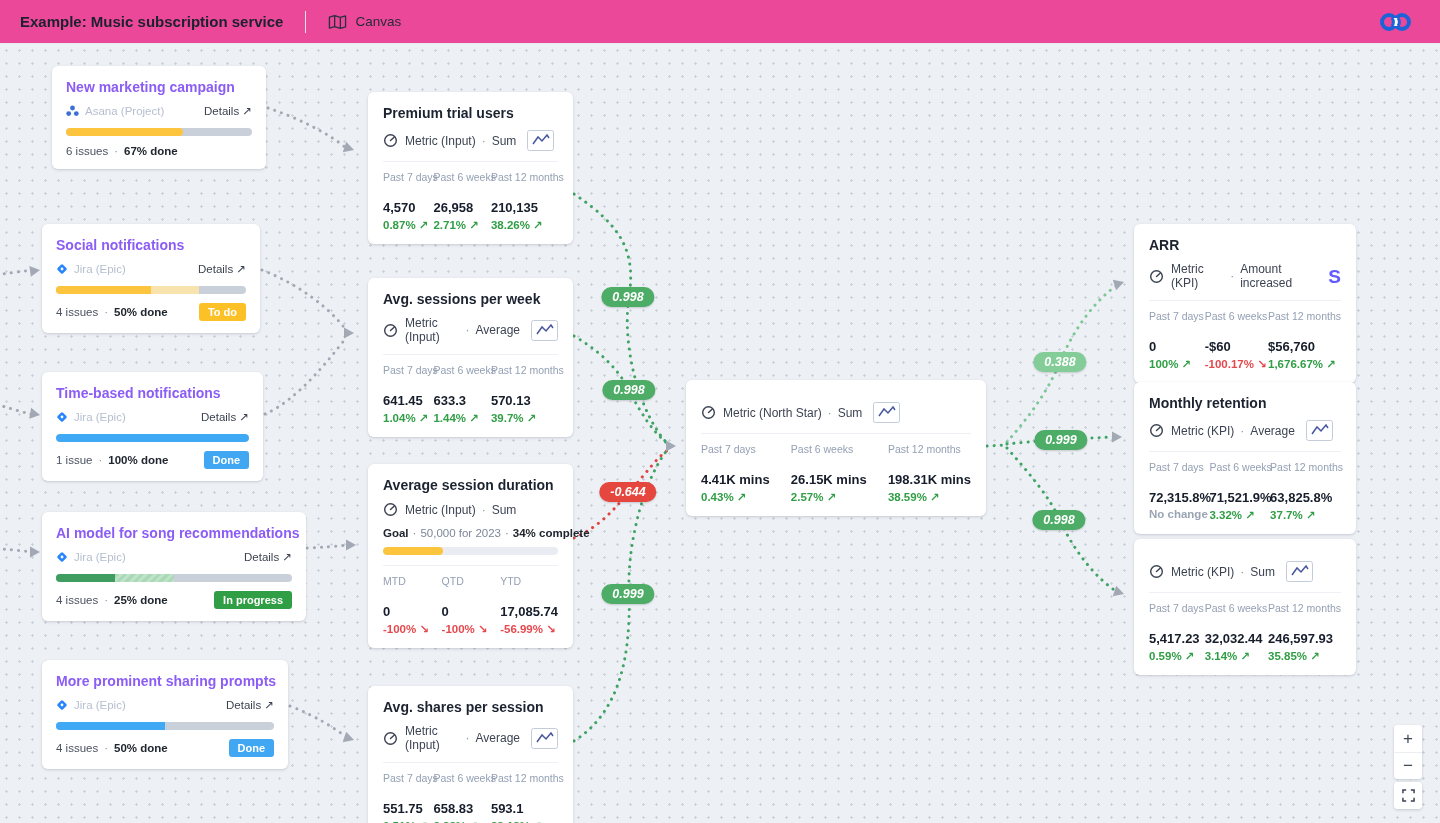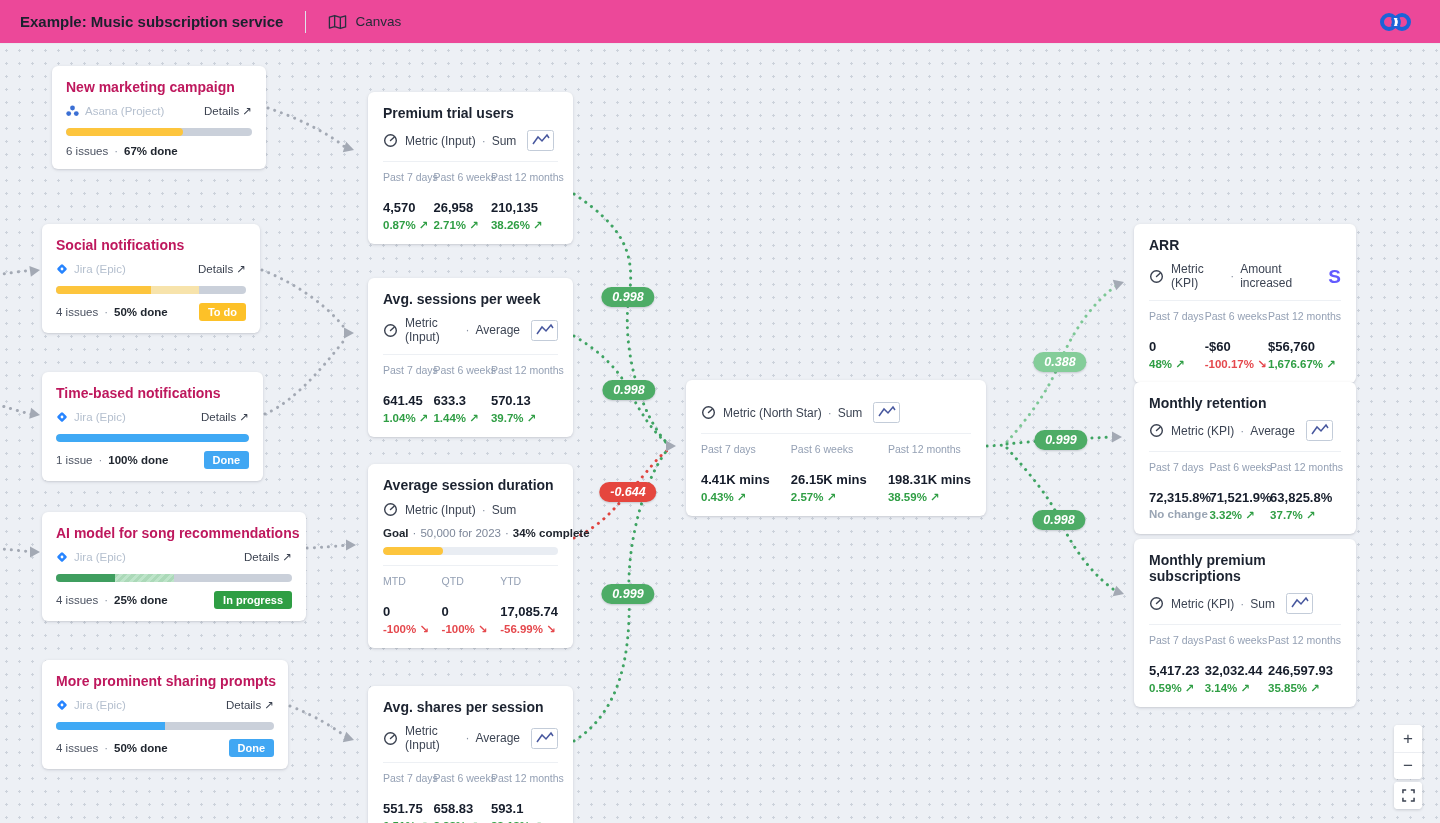--- a/index.html
+++ b/index.html
@@ -25,21 +25,21 @@
     background-size:13px 13px;
   }
   .edges{ position:absolute; inset:0; z-index:1; pointer-events:none; }
 
   
   .card{
     position:absolute; background:#fff; border-radius:6px; z-index:2;
     box-shadow:0 1px 2px rgba(16,24,40,.10),0 1px 4px rgba(16,24,40,.07);
   }
   .wcard{ padding:13px 14px 12px; }
-  .wtitle{ font-size:14px; font-weight:700; color:#be185d; white-space:nowrap; }
+  .wtitle{ font-size:14px; font-weight:700; color:#8b5cf6; white-space:nowrap; }
   .meta{ display:flex; align-items:center; margin-top:9px; font-size:11.5px; }
   .src{ display:flex; align-items:center; gap:6px; color:#b4bfce; }
   .details{ margin-left:auto; color:#3b4250; cursor:pointer; }
   .bar{ margin-top:10px; height:8px; border-radius:4px; background:#cad0da; overflow:hidden; display:flex; }
   .bar > span{ height:100%; display:block; }
   .goalbar{ margin-top:8px; height:8px; border-radius:4px; background:#e9edf3; overflow:hidden; display:flex; }
   .goalbar > span{ height:100%; display:block; }
   .foot{ display:flex; align-items:center; margin-top:9px; font-size:11.5px; color:#4a5160; }
   .foot .dotsep{ margin:0 6px; color:#8a93a3; }
   .done{ font-weight:700; color:#20262f; }
@@ -474,21 +474,21 @@
         </span>
       <span>Metric (KPI)</span>
       <span class="dotsep">·</span>
       <span>Amount increased</span>
       <span class="stripe">S</span>
     </div>
     <div class="stats">
       <div class="scol">
           <div class="slabel">Past 7 days</div>
           <div class="sval">0</div>
-          <div class="sdelta up">48% ↗</div>
+          <div class="sdelta up">100% ↗</div>
         </div>
       <div class="scol">
           <div class="slabel">Past 6 weeks</div>
           <div class="sval">-$60</div>
           <div class="sdelta dn">-100.17% ↘</div>
         </div>
       <div class="scol">
           <div class="slabel">Past 12 months</div>
           <div class="sval">$56,760</div>
           <div class="sdelta up">1,676.67% ↗</div>
@@ -528,21 +528,20 @@
         </div>
       <div class="scol">
           <div class="slabel">Past 12 months</div>
           <div class="sval">63,825.8%</div>
           <div class="sdelta up">37.7% ↗</div>
         </div>
     </div>
   </div>
 
   <div class="card mcard" style="left:1134px;top:495px;width:222px">
-    <div class="mtitle">Monthly premium subscriptions</div>
     <div class="typerow">
       <span class="icon">
           <svg width="15" height="15" viewBox="0 0 16 16">
             <circle cx="8" cy="8" r="6.2" fill="none" stroke="#3a4150" stroke-width="1.5"></circle>
             <line x1="8" y1="8" x2="11.8" y2="4.6" stroke="#3a4150" stroke-width="1.5" stroke-linecap="round"></line>
           </svg>
         </span>
       <span>Metric (KPI)</span>
       <span class="dotsep">·</span>
       <span>Sum</span>

